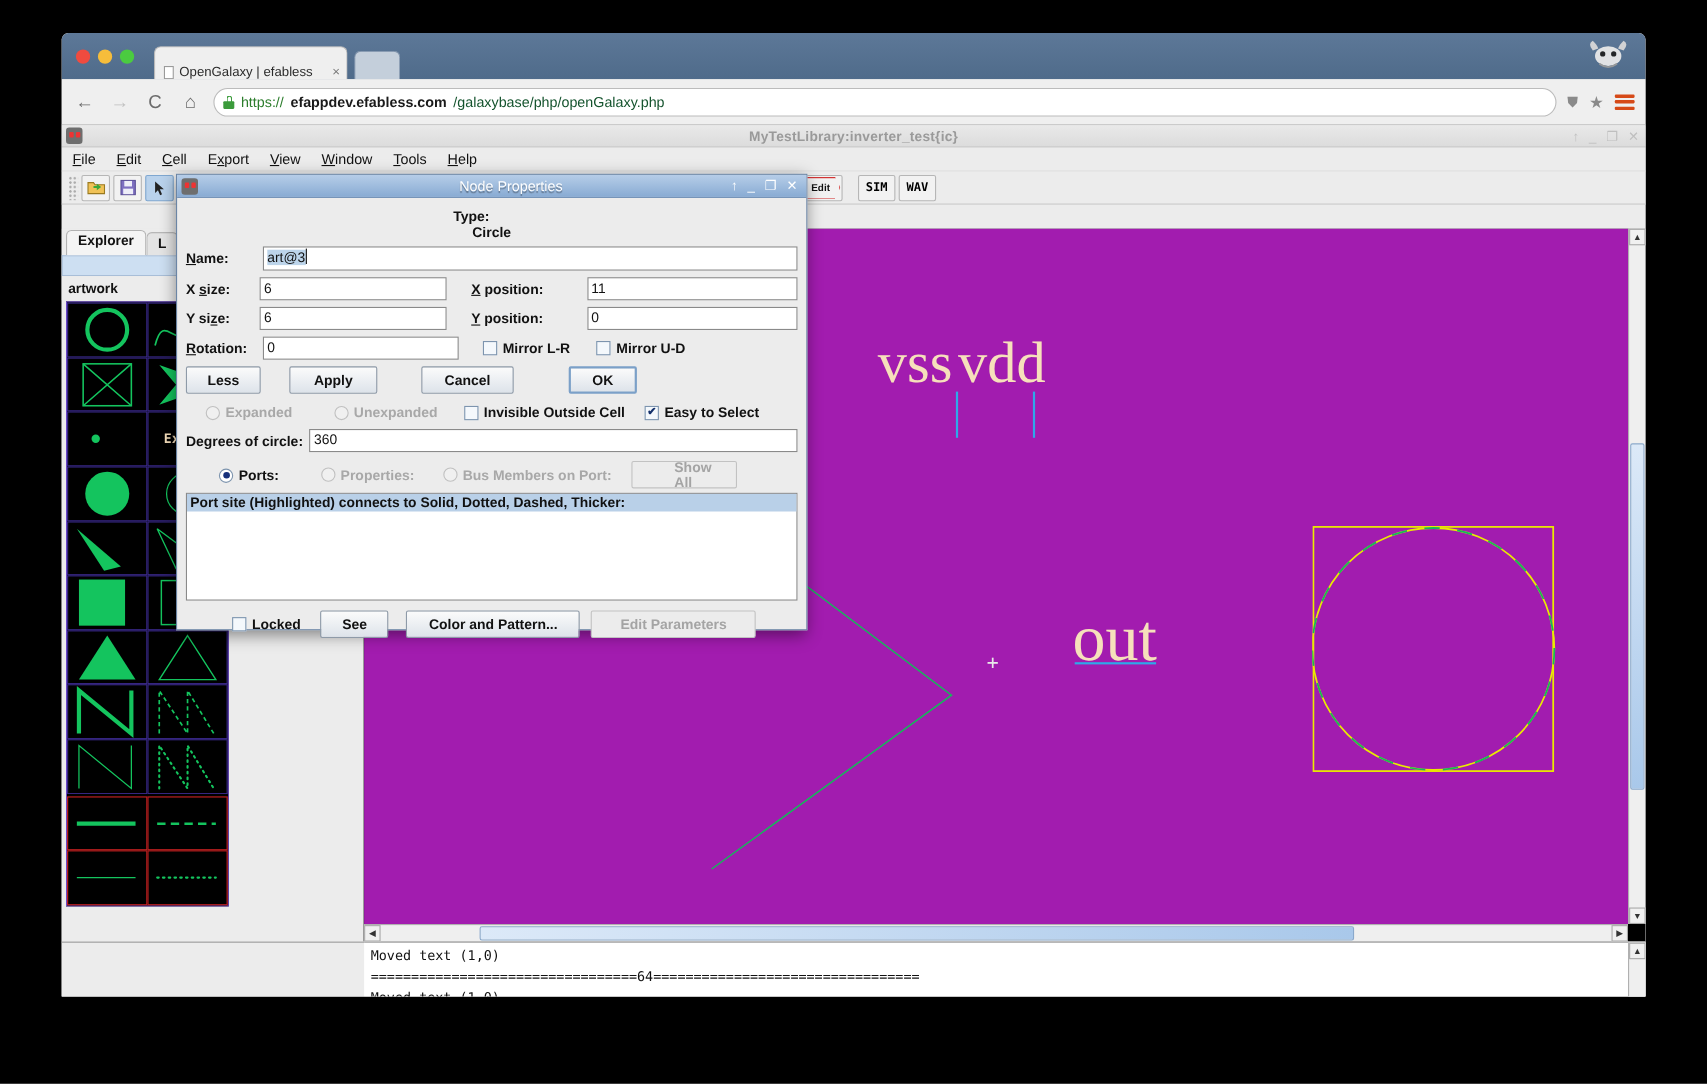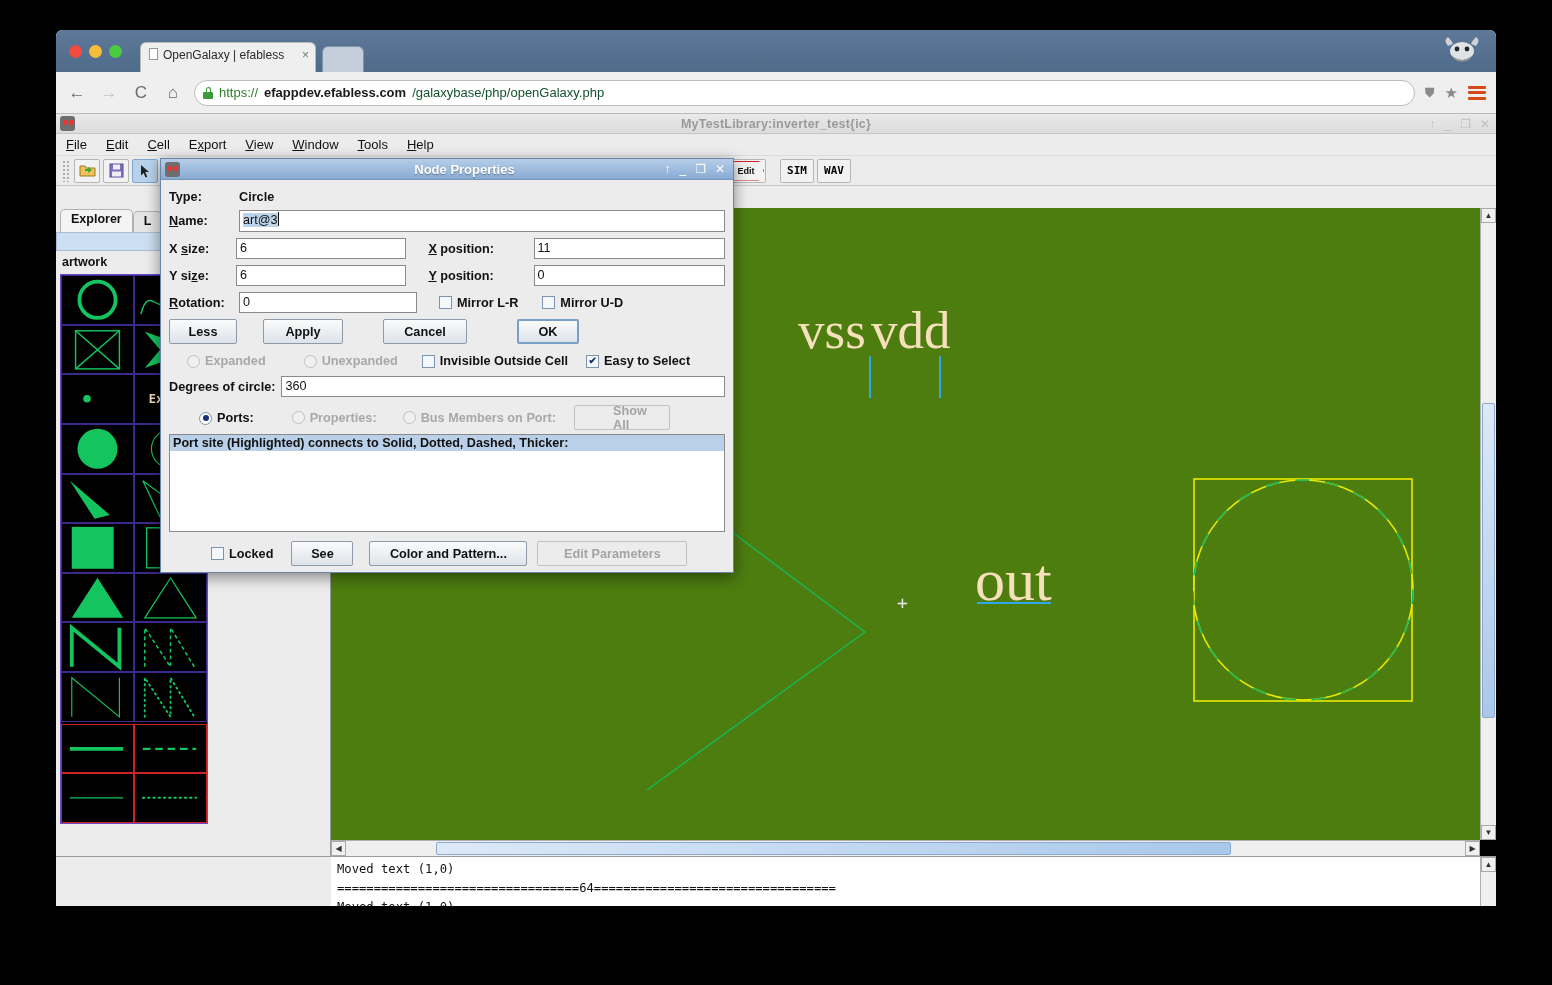--- a/index.html
+++ b/index.html
@@ -34,21 +34,21 @@
   .tab {
     position: absolute; top: 12px; left: 84px;
     width: 176px; height: 30px;
     background: #efefef;
     border-radius: 6px 6px 0 0;
     border: 1px solid #b9b9b9;
     border-bottom: none;
     padding: 5px 6px 0 8px;
     font-size: 12px; color:#2b2b2b;
     white-space: nowrap; overflow:hidden;
-    display:flex; align-items:flex-start; gap:5px;
+    display:flex; align-items:flex-end; gap:5px;
   }
   .tab .page-icon {
     width:9px;height:12px;background:#fff;border:1px solid #9a9a9a;
     display:inline-block; flex:none;
   }
   .tab .tab-title { flex:1; overflow:hidden; text-overflow:ellipsis; }
   .tab .tab-close { color:#777; font-size:12px; padding-left:4px;}
   .tab-new {
     position:absolute; top:16px; left:266px; width:42px; height:26px;
     background:#c4cfdb; border-radius:6px 6px 0 0; border:1px solid #7f93ab; border-bottom:none;
@@ -151,21 +151,21 @@
   #palette { position:absolute; left:4px; top:66px; width:148px; height:550px;
              background:#000; border:1px solid #6a48c8;
              display:grid; grid-template-columns:1fr 1fr; }
   .pcell { position:relative; background:#000; border:1px solid #3b2a8e; overflow:hidden; }
   .pcell.redb { border-color:#cc2222; }
   .pcell.noborder { border-color:#000; }
   .plabel { position:absolute; inset:0; display:flex; align-items:center; justify-content:center;
             color:#f5debb; font-family:"DejaVu Sans Mono", monospace; font-weight:bold; font-size:15px;}
 
   #canvaswrap { flex:1; position:relative; background:#000; }
-  #canvas { position:absolute; left:0; top:0; right:16px; bottom:16px; background:#4d7c0f; overflow:hidden; }
+  #canvas { position:absolute; left:0; top:0; right:16px; bottom:16px; background:#a21caf; overflow:hidden; }
   .schem-text { position:absolute; color:#f6e0bb; font-family:"Liberation Serif", serif; }
   .wire { position:absolute; background:#2fa8e8; }
   .crosshair { position:absolute; color:#e8e8e8; font-size:18px; font-family:"DejaVu Sans Mono", monospace;}
 
   
   .vsb { position:absolute; right:0; top:0; bottom:16px; width:16px; background:#efefef;
          border-left:1px solid #b0b0b0; }
   .hsb { position:absolute; left:0; right:16px; bottom:0; height:16px; background:#efefef;
          border-top:1px solid #b0b0b0; }
   .sb-arrow { position:absolute; width:15px; height:15px; background:#f0f0f0; border:1px solid #a9a9a9;
@@ -190,21 +190,21 @@
     background:#ececec; border:1px solid #6b85a5;
     box-shadow: 0 4px 14px rgba(0,0,0,.45);
     font-size:12.7px; color:#111;
   }
   #dlg-title {
     height:21px; background:linear-gradient(#b6cde8,#88abd3);
     display:flex; align-items:center; position:relative;
     border-bottom:1px solid #7694b8;
   }
   #dlg-title .dt-text { position:absolute; left:0; right:0; text-align:center;
-    font-size:13px; font-weight:bold; color:#fff; text-shadow:0 1px 1px rgba(0,0,0,.35);padding-left:35px;}
+    font-size:13px; font-weight:normal; color:#fff; text-shadow:0 1px 1px rgba(0,0,0,.35);padding-left:35px;}
   #dlg-title .wincontrols { color:#fff; font-size:12px; right:8px; }
 
   .dlg-body { padding:6px 8px 0 8px; }
   .row { display:flex; align-items:center; margin-bottom:6px; }
   .lbl { font-weight:bold; }
   .lbl u { text-decoration:underline; }
   .txt { border:1px solid #8a8a8a; background:#fff; height:21px; line-height:19px;
          padding:0 3px; font-size:12.6px; color:#111; }
   .sel-hl { background:#bcd4ea; }
   .caret { display:inline-block; width:1px; height:14px; background:#111; vertical-align:-2px;}
@@ -561,21 +561,21 @@
     <div class="wincontrols">
       <span>↑</span>
       <span>_</span>
       <span>❐</span>
       <span>✕</span>
     </div>
   </div>
 
   <div class="dlg-body">
 
-    <div class="row" style="margin-top:4px;">
+    <div class="row" style="margin-top:4px;flex-direction:column;">
       <span class="lbl" style="width:70px;">Type:</span>
       <span class="lbl">Circle</span>
     </div>
 
     <div class="row">
       <span class="lbl" style="width:70px;"><u>N</u>ame:</span>
       <div class="txt" style="flex:1; height:22px;">
         <span class="sel-hl">art@3</span><span class="caret"></span>
       </div>
     </div>

